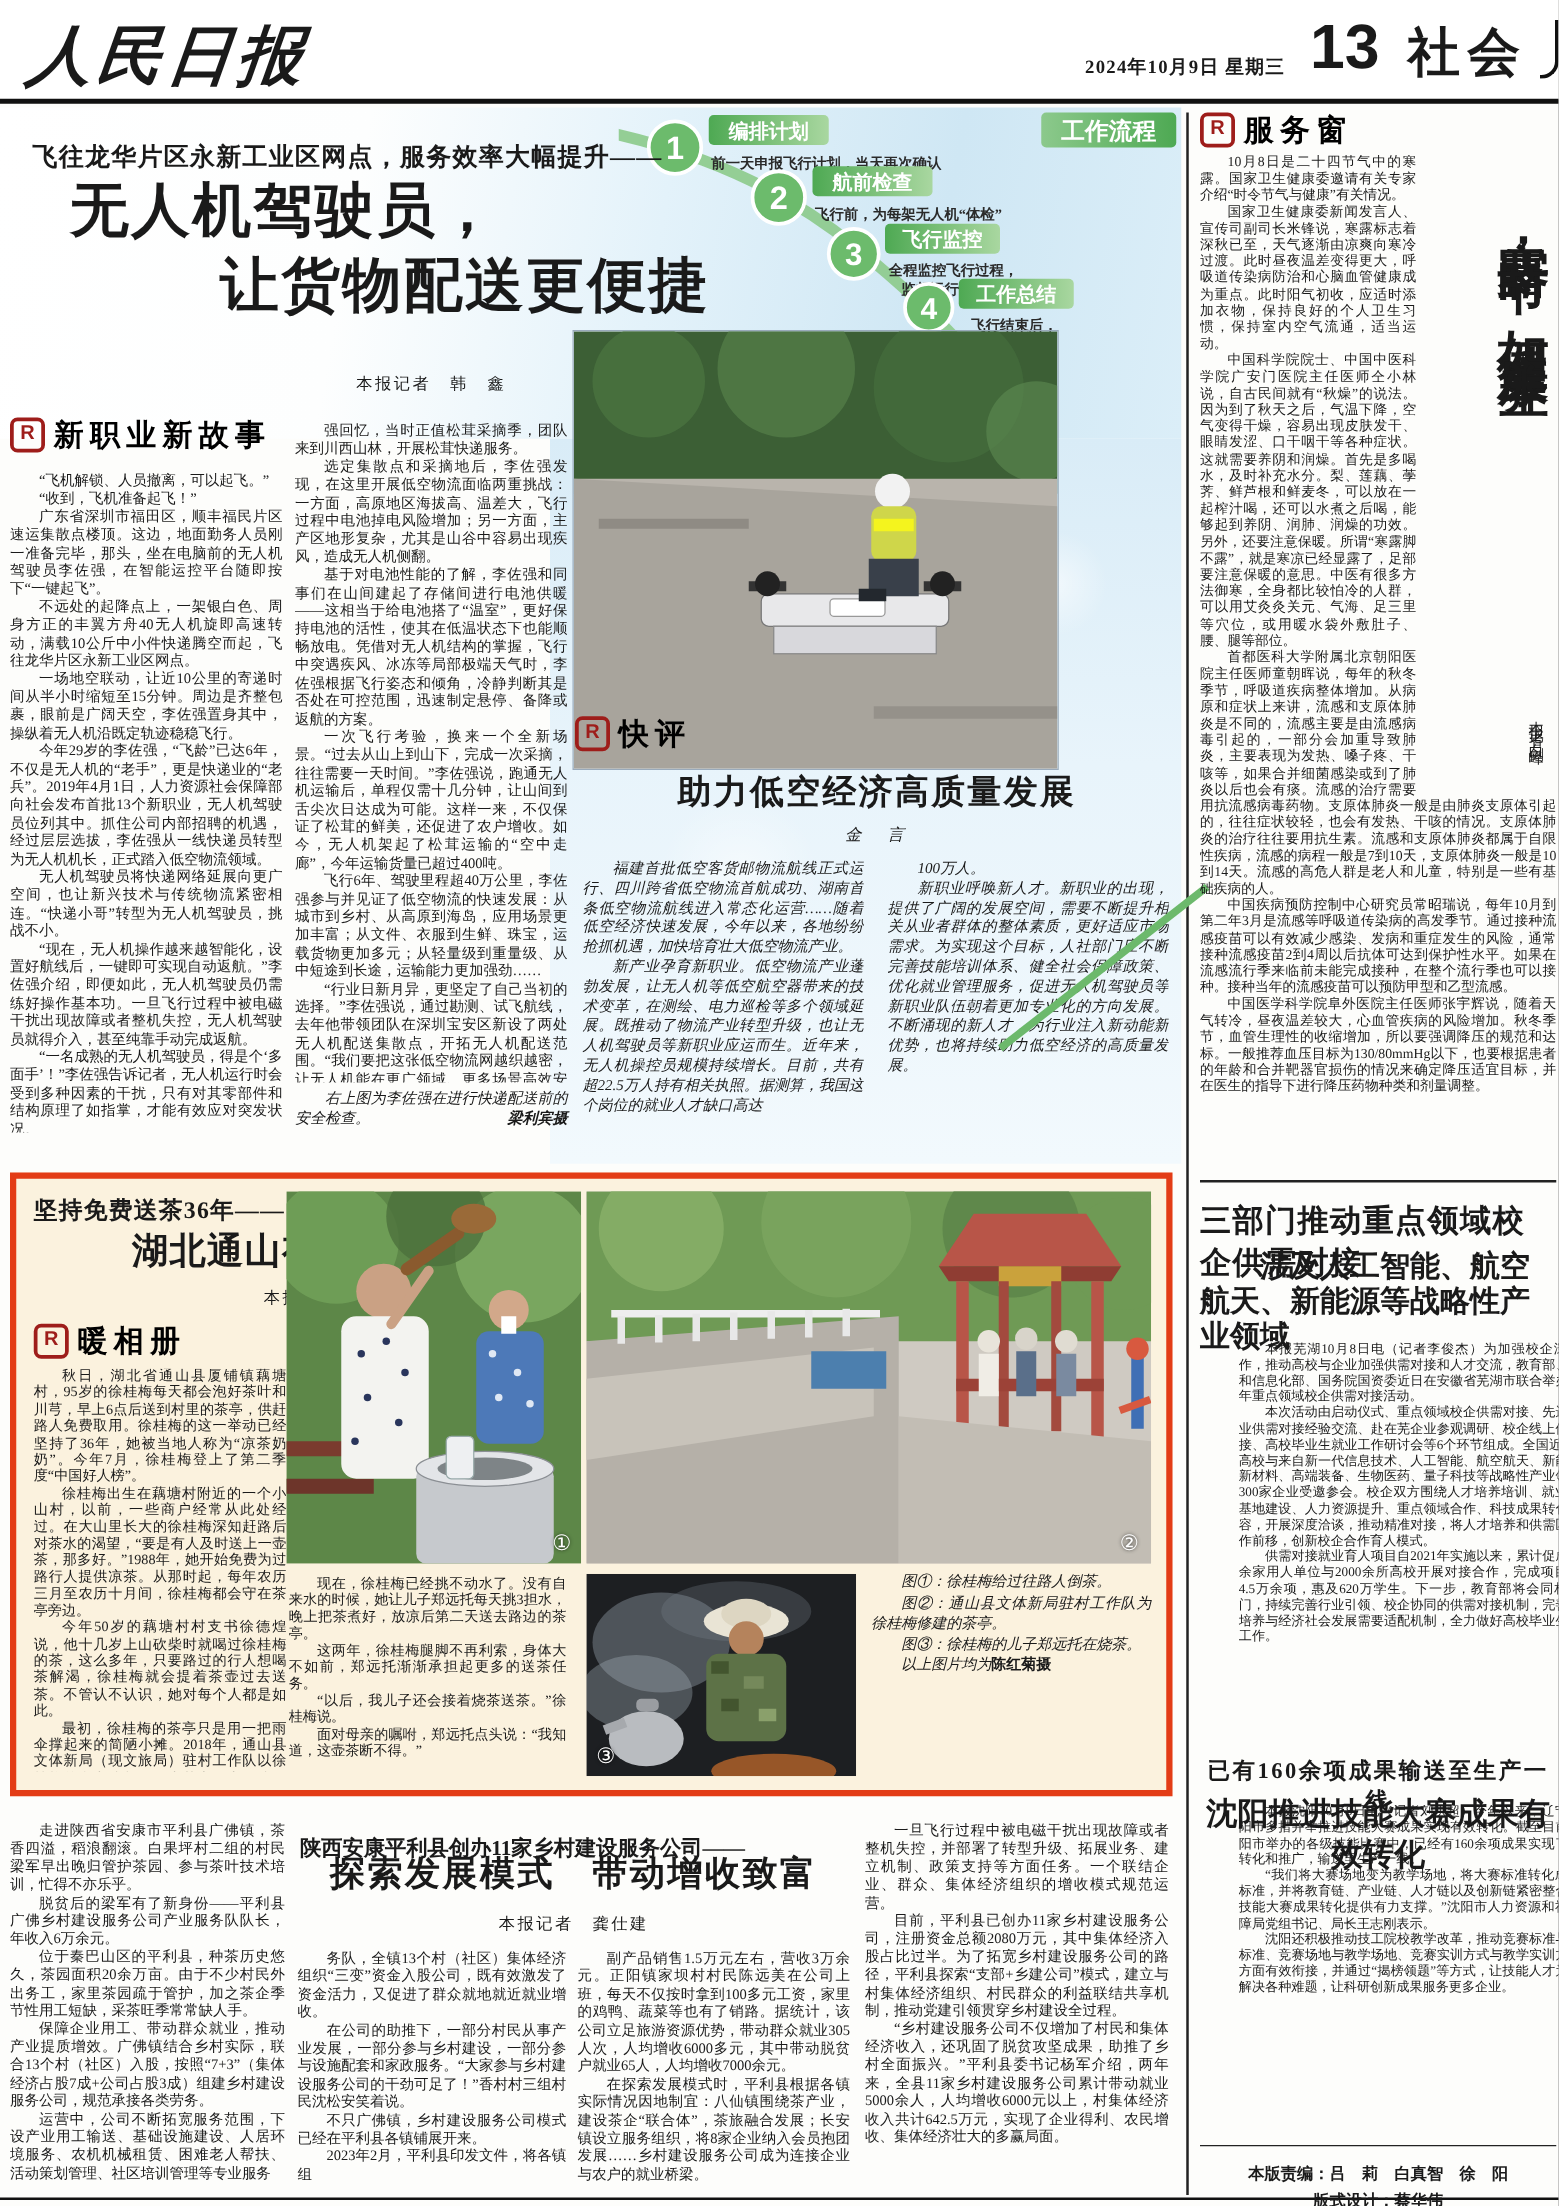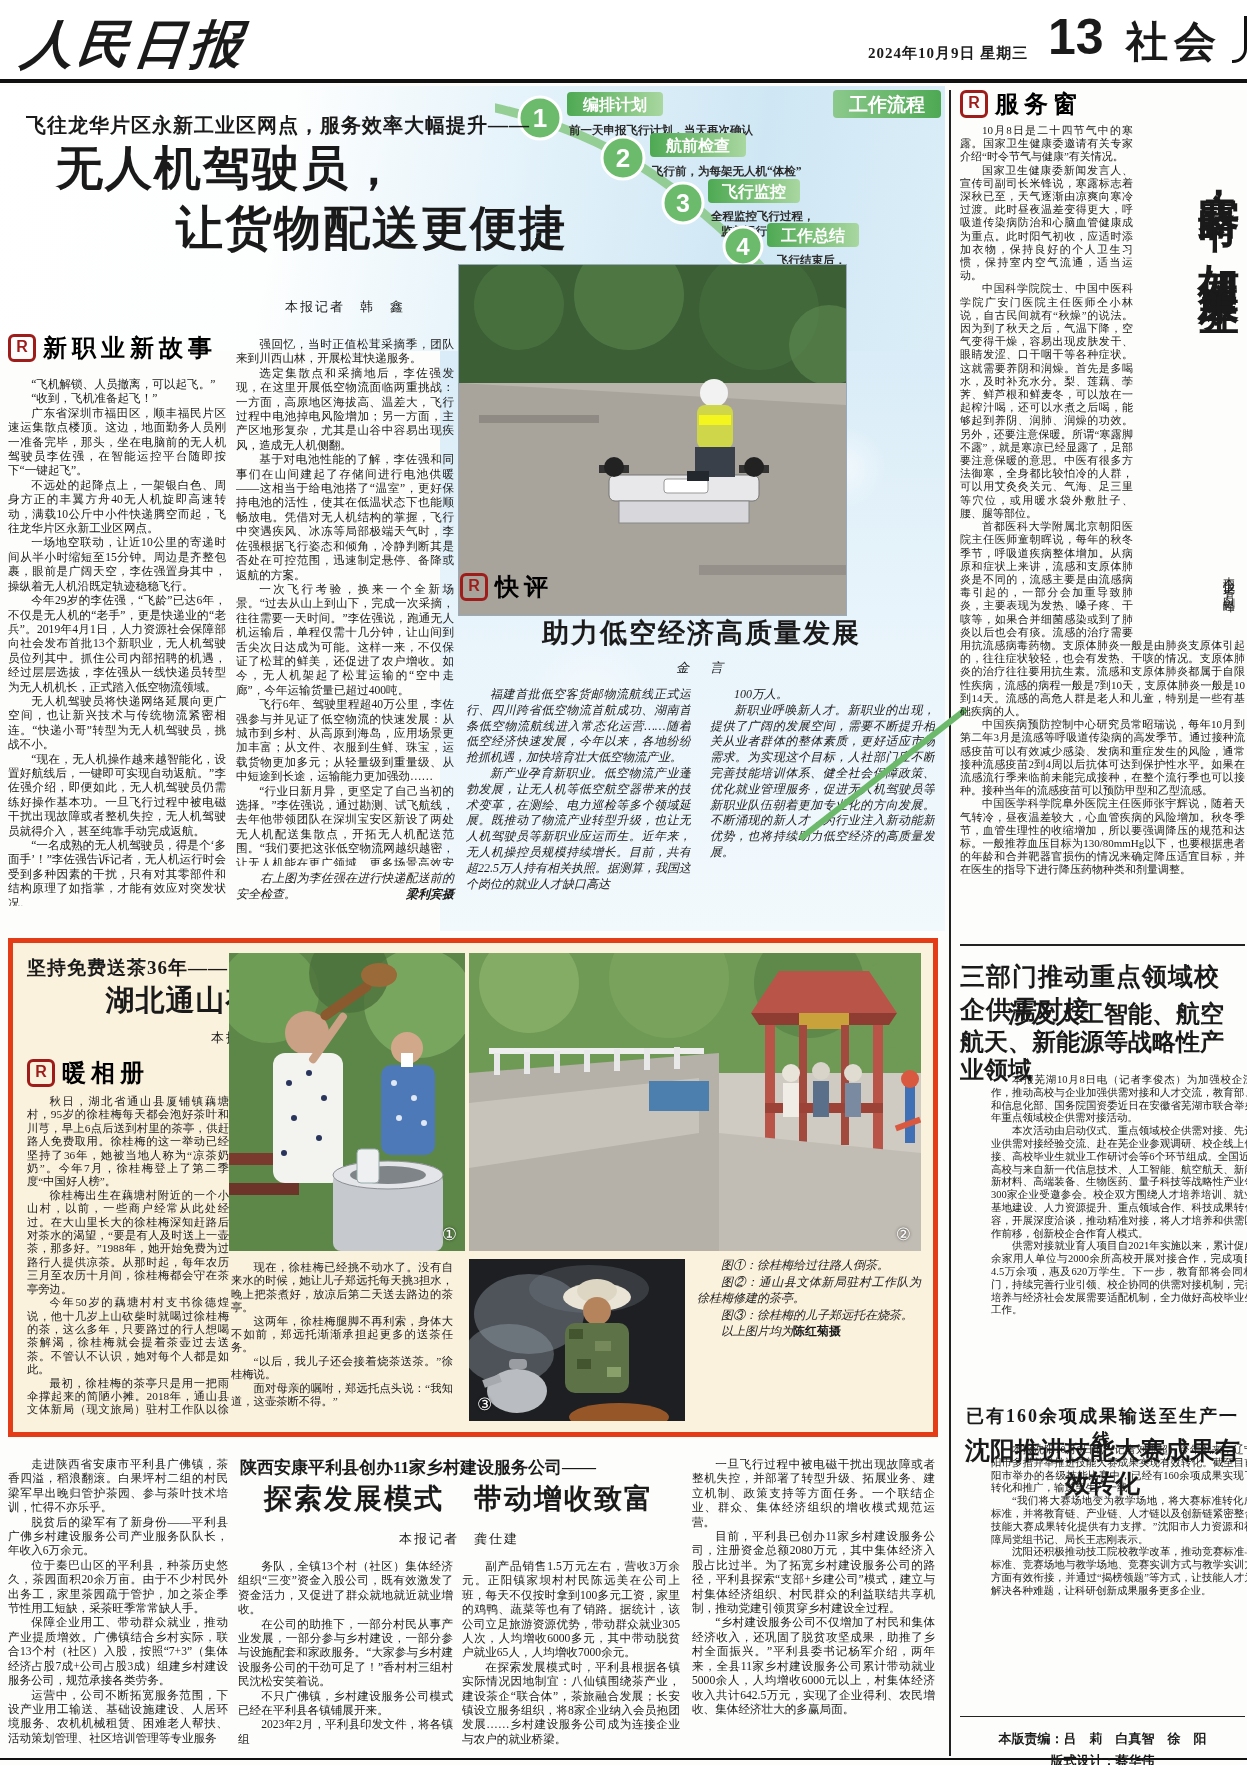--- a/index.html
+++ b/index.html
@@ -75,21 +75,21 @@
   .nb-photo2{position:absolute;left:456px;top:10px;width:452px;height:298px;overflow:hidden;}
   .nb-photo3{position:absolute;left:456px;top:316px;width:216px;height:162px;overflow:hidden;}
   .nb-caps{position:absolute;left:684px;top:314px;width:224px;height:164px;font-size:12px;line-height:16.5px;
       font-style:italic;text-align:justify;}
   .nb-caps p{margin:0;text-indent:2em;}
   .nb-caps .credit b{font-style:normal;}
   .badge{position:absolute;color:#fff;font-size:17px;text-shadow:0 0 3px rgba(0,0,0,.8);}
   
   .bottom-sec{position:absolute;left:0;top:1450px;width:945px;height:310px;}
   .bs-col1{position:absolute;left:8px;top:8px;width:220px;height:300px;}
-  .bs-kicker{position:absolute;left:240px;top:6px;font-size:17px;font-weight:bold;text-align:center;}
+  .bs-kicker{position:absolute;left:240px;top:17px;font-size:17px;font-weight:bold;text-align:center;}
   .bs-title{position:absolute;left:238px;top:30px;width:442px;text-align:center;font-size:28px;font-weight:900;letter-spacing:2px;}
   .bs-byline{position:absolute;left:238px;top:80px;width:442px;text-align:center;font-size:13px;letter-spacing:2px;}
   .bs-colA{position:absolute;left:238px;top:110px;width:215px;height:198px;}
   .bs-colB{position:absolute;left:462px;top:110px;width:218px;height:198px;}
   .bs-col4{position:absolute;left:692px;top:8px;width:243px;height:300px;}
   
   .right-col{position:absolute;left:960px;top:88px;width:285px;height:1670px;}
   .rc-marker{position:absolute;left:0;top:0;}
   .fw-body{position:absolute;left:0;top:36px;width:285px;height:812px;font-size:11px;line-height:13.2px;
       text-align:justify;overflow:hidden;}

